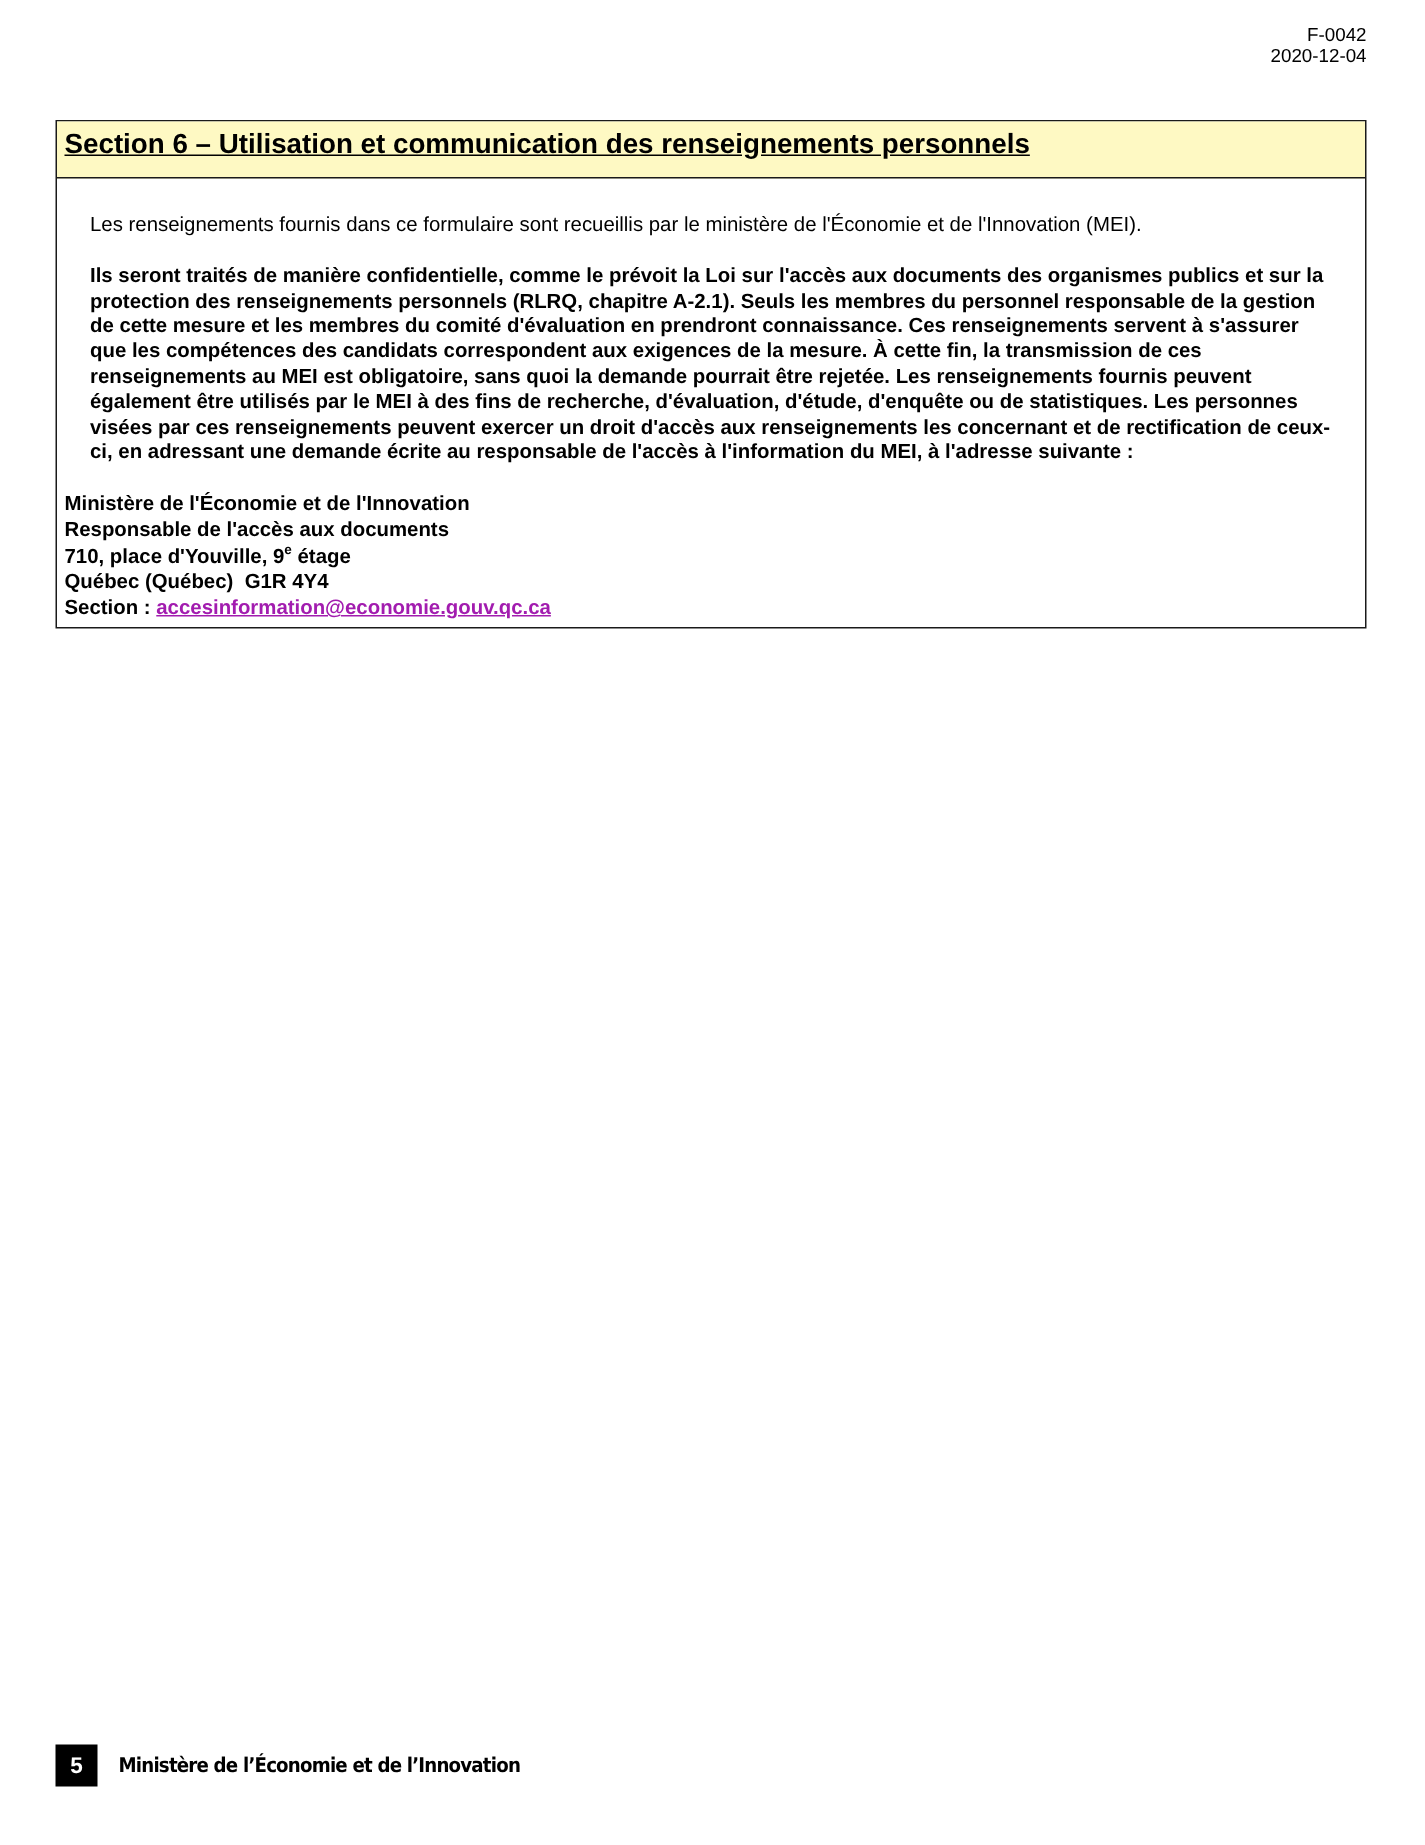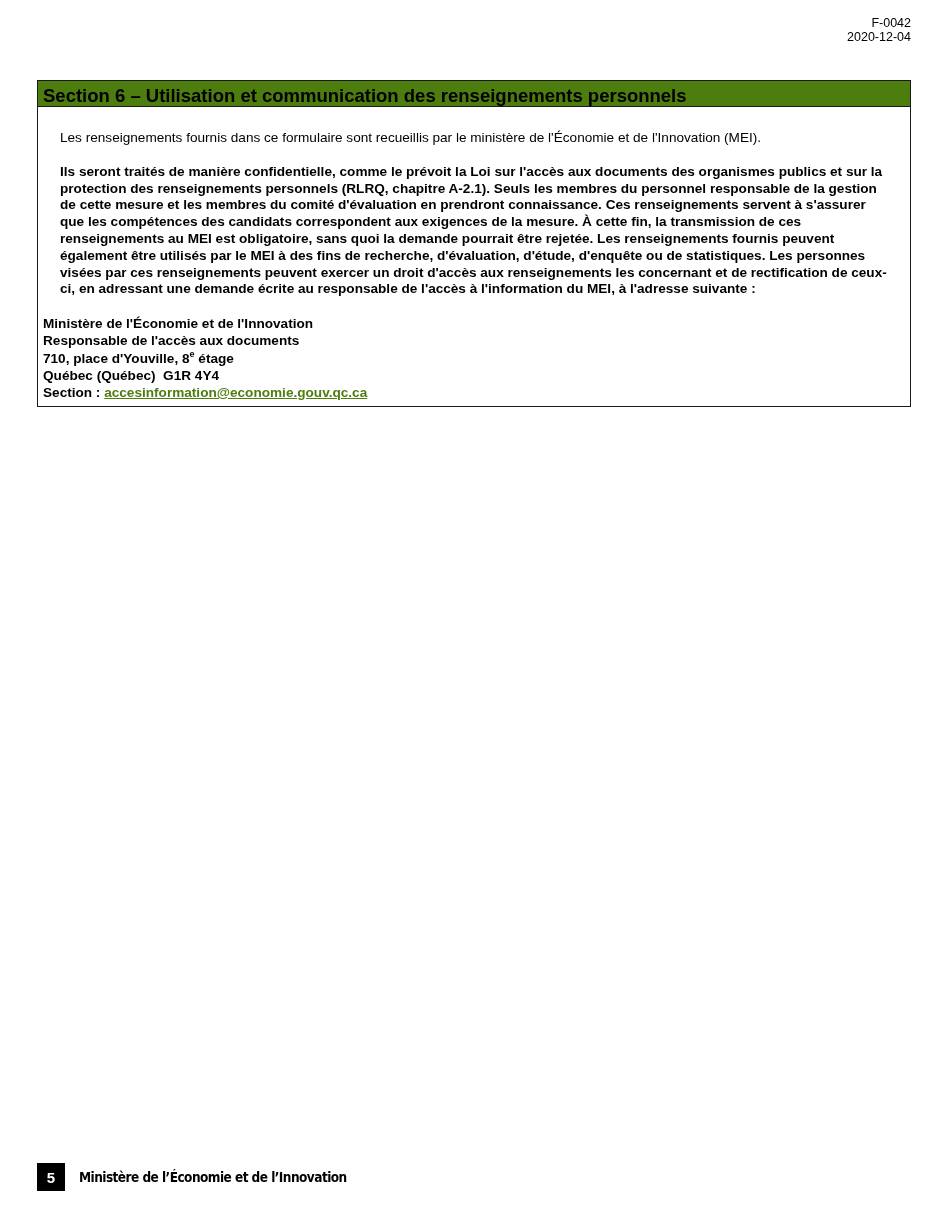--- a/index.html
+++ b/index.html
@@ -9,33 +9,33 @@
     }
     .form-ref {
       position: absolute; right: 39px; top: 16px; text-align: right;
       font-size: 12.5px; line-height: 14px;
     }
     .section-box {
       position: absolute; left: 37px; top: 80px; width: 874px;
       border: 1.5px solid #1a1a1a; box-sizing: border-box;
     }
     .section-header {
-      background: #4d7c0f; border-bottom: 1.5px solid #1a1a1a;
-      height: 26px; box-sizing: border-box;
-      font-weight: bold; font-size: 18.5px; line-height: 29px; padding-left: 5px;
+      background: #fef9c3; border-bottom: 1.5px solid #1a1a1a;
+      height: 38px; box-sizing: border-box;
+      font-weight: bold; font-size: 18.5px; line-height: 29px; padding-left: 5px; text-decoration: underline;
     }
     .section-body {
       padding: 6px 5px 5px 5px; font-size: 13.6px; line-height: 16.8px;
     }
     .section-body p { margin: 17px; }
     .para-gap { margin-top: 16.8px !important; font-weight: bold; }
     .address { font-weight: bold; margin-top: 16.8px; }
     .address div { line-height: 17.2px; }
     .address sup { font-size: 9px; line-height: 0; }
-    .email-link { color: #4d7c0f; text-decoration: underline; margin-top: 16px; }
+    .email-link { color: #a21caf; text-decoration: underline; margin-top: 16px; }
     .footer {
       position: absolute; left: 37px; top: 1163px; height: 28px;
       display: flex; align-items: center;
     }
     .page-num {
       width: 28px; height: 28px; background: #000; color: #fff;
       font-weight: bold; font-size: 15px; display: flex;
       align-items: center; justify-content: center;
     }
     .footer-org {
@@ -53,21 +53,21 @@
 </div>
 
 <div class="section-box">
   <div class="section-header">Section 6 – Utilisation et communication des renseignements personnels</div>
   <div class="section-body">
     <p>Les renseignements fournis dans ce formulaire sont recueillis par le ministère de l'Économie et de l'Innovation (MEI).</p>
     <p class="para-gap">Ils seront traités de manière confidentielle, comme le prévoit la Loi sur l'accès aux documents des organismes publics et sur la protection des renseignements personnels (RLRQ, chapitre A-2.1). Seuls les membres du personnel responsable de la gestion de cette mesure et les membres du comité d'évaluation en prendront connaissance. Ces renseignements servent à s'assurer que les compétences des candidats correspondent aux exigences de la mesure. À cette fin, la transmission de ces renseignements au MEI est obligatoire, sans quoi la demande pourrait être rejetée. Les renseignements fournis peuvent également être utilisés par le MEI à des fins de recherche, d'évaluation, d'étude, d'enquête ou de statistiques. Les personnes visées par ces renseignements peuvent exercer un droit d'accès aux renseignements les concernant et de rectification de ceux-ci, en adressant une demande écrite au responsable de l'accès à l'information du MEI, à l'adresse suivante :</p>
     <div class="address">
       <div>Ministère de l'Économie et de l'Innovation</div>
       <div>Responsable de l'accès aux documents</div>
-      <div><span>710, place d'Youville, 8</span><sup>e</sup><span> étage</span></div>
+      <div><span>710, place d'Youville, 9</span><sup>e</sup><span> étage</span></div>
       <div style="white-space: pre;">Québec (Québec)  G1R 4Y4</div>
       <div><span style="white-space: pre;">Section : </span><a class="email-link" href="accesinformation@economie.gouv.qc.ca">accesinformation@economie.gouv.qc.ca</a></div>
     </div>
   </div>
 </div>
 
 <div class="footer">
   <div class="page-num">5</div>
   <div class="footer-org">Ministère de l’Économie et de l’Innovation</div>
 </div>

